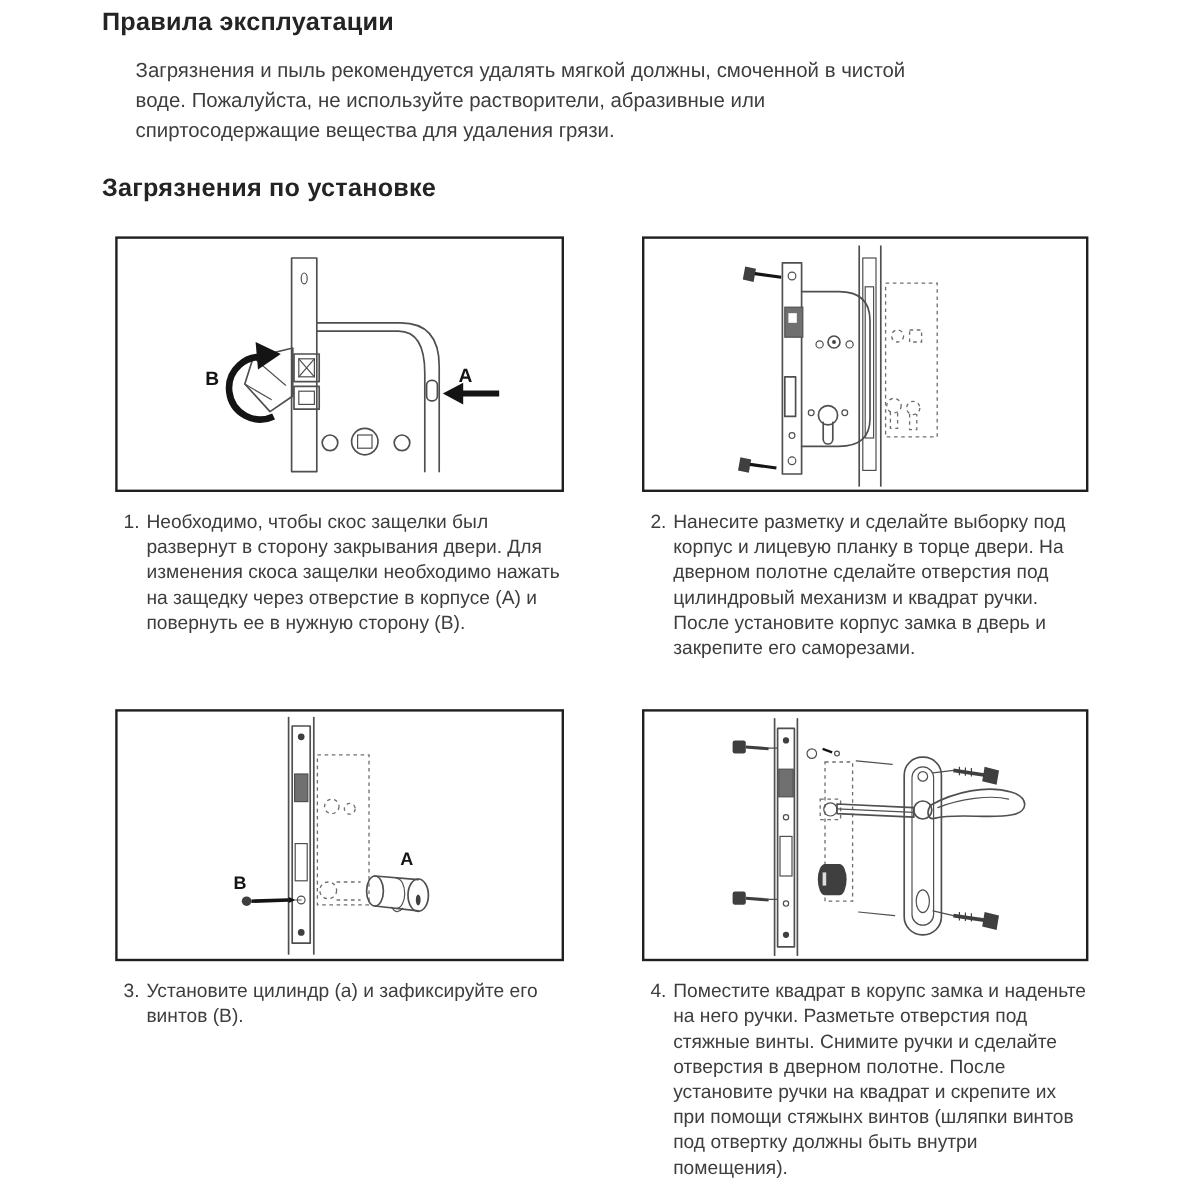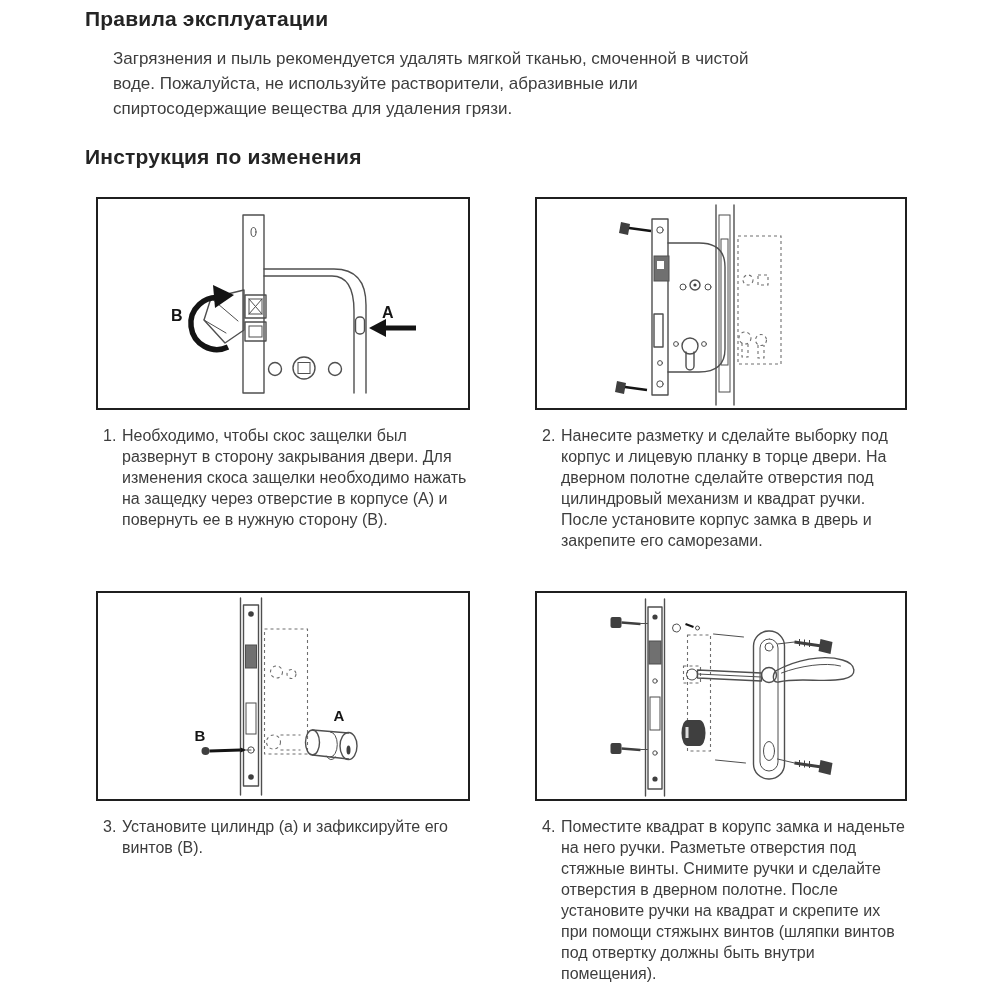--- a/index.html
+++ b/index.html
@@ -54,23 +54,23 @@
   .lbl{font-family:"Liberation Sans",sans-serif;font-weight:700;font-size:16px;fill:var(--ink)}
   .lbl15{font-family:"Liberation Sans",sans-serif;font-weight:700;font-size:15px;fill:var(--ink)}
 </style>
 </head>
 <body>
 
 <div class="page">
 
   <h1>Правила эксплуатации</h1>
 
-  <p class="care">Загрязнения и пыль рекомендуется удалять мягкой тканью, смоченной в чистой воде. Пожалуйста, не используйте растворители, абразивные или спиртосодержащие вещества для удаления грязи.</p>
-
-  <h2>Инструкция по изменения</h2>
+  <p class="care">Загрязнения и пыль рекомендуется удалять мягкой должны, смоченной в чистой воде. Пожалуйста, не используйте растворители, абразивные или спиртосодержащие вещества для удаления грязи.</p>
+
+  <h2>Загрязнения по установке</h2>
 
   <div class="grid">
 
     <div class="step">
       <figure class="dbox">
         <svg viewBox="0 0 370 209">
           <g>
             <rect class="ln" x="145" y="16" width="21" height="178"></rect>
             <ellipse class="thin" cx="155.5" cy="33" rx="2.5" ry="4.5"></ellipse>
           </g>

